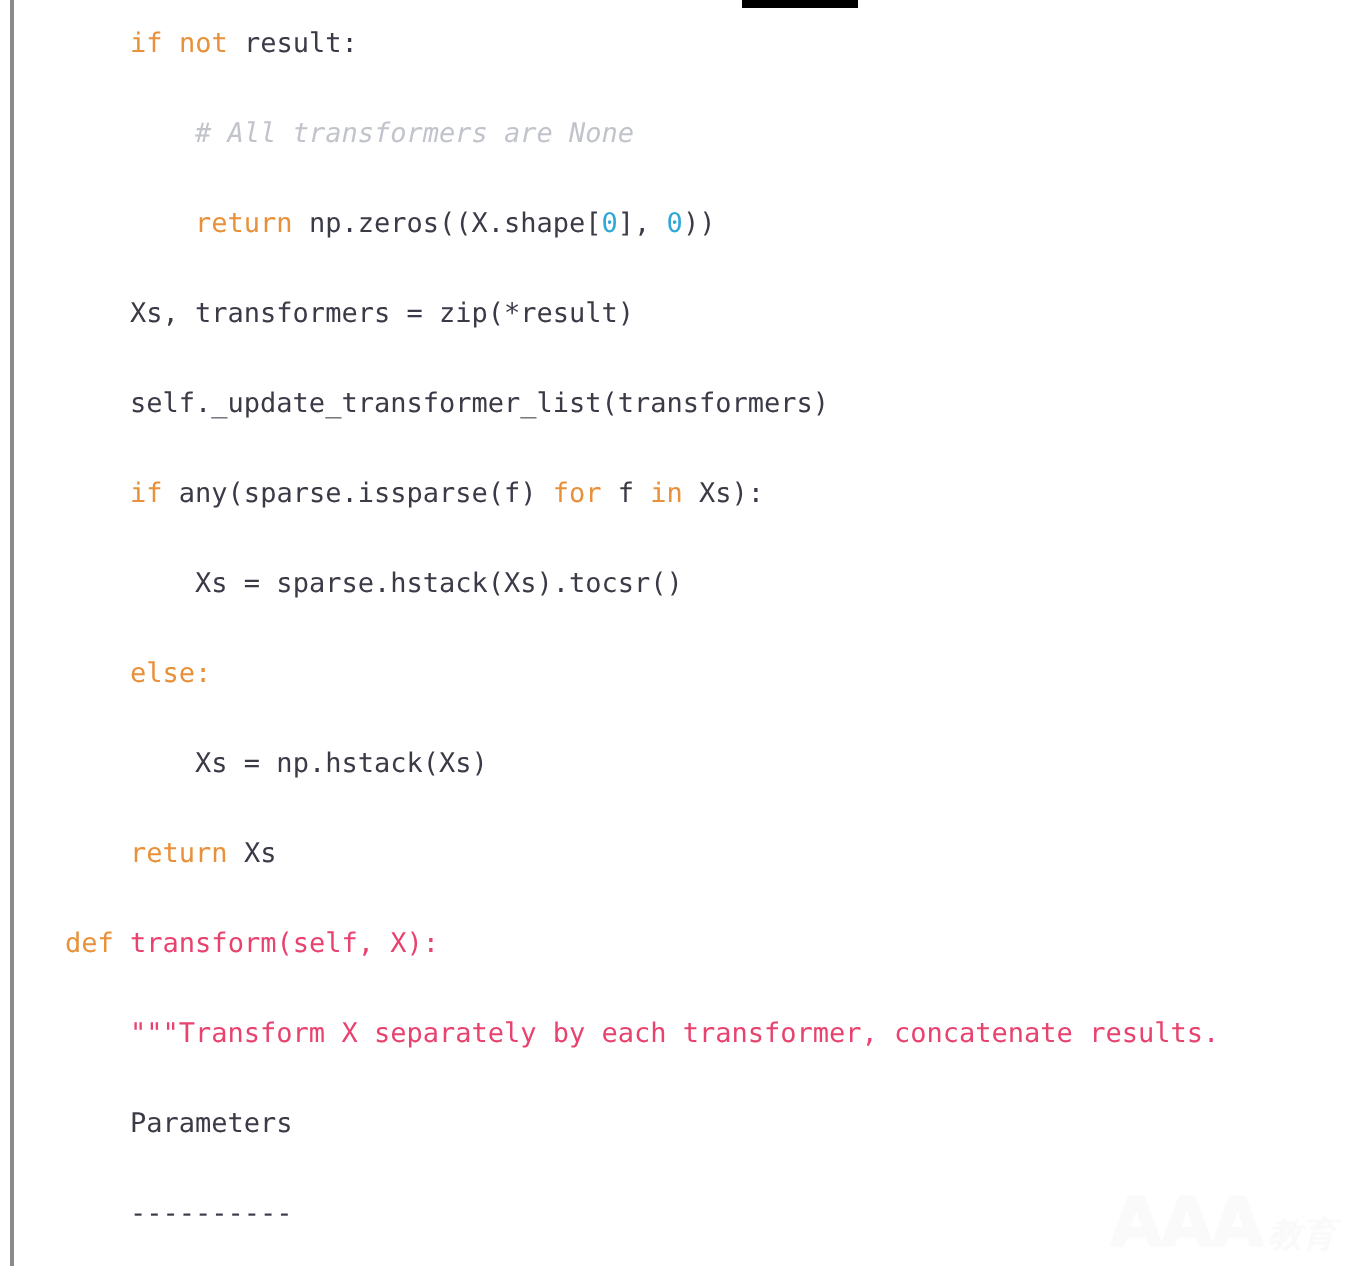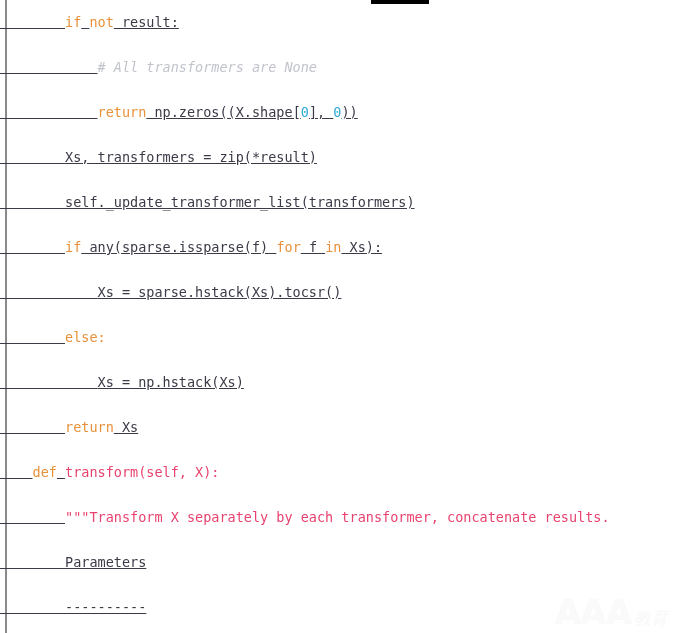--- a/index.html
+++ b/index.html
@@ -48,21 +48,21 @@
     white-space: pre;
     font-family: "DejaVu Sans Mono", "Liberation Mono", monospace;
   }
   .line {
     height: 45px;
     white-space: pre;
     font-family: "DejaVu Sans Mono", "Liberation Mono", monospace;
   }
   .tok-kw      { color: #e8913a; }
   .tok-op-kw   { color: #d98b45; margin-top: 20px; }
-  .tok-plain   { color: #3b3b48; text-decoration: underline; }
+  .tok-plain   { color: #3b3b48; }
   .tok-num     { color: #2fa8d8; }
   .tok-comment { color: #c2c4cc; font-style: italic; text-align: right; }
   .tok-def     { color: #e8913a; text-align: center; }
   .tok-fname   { color: #e8436f; }
   .tok-string  { color: #e8436f; }
 
   
   #watermark {
     position: absolute;
     right: 8px;

